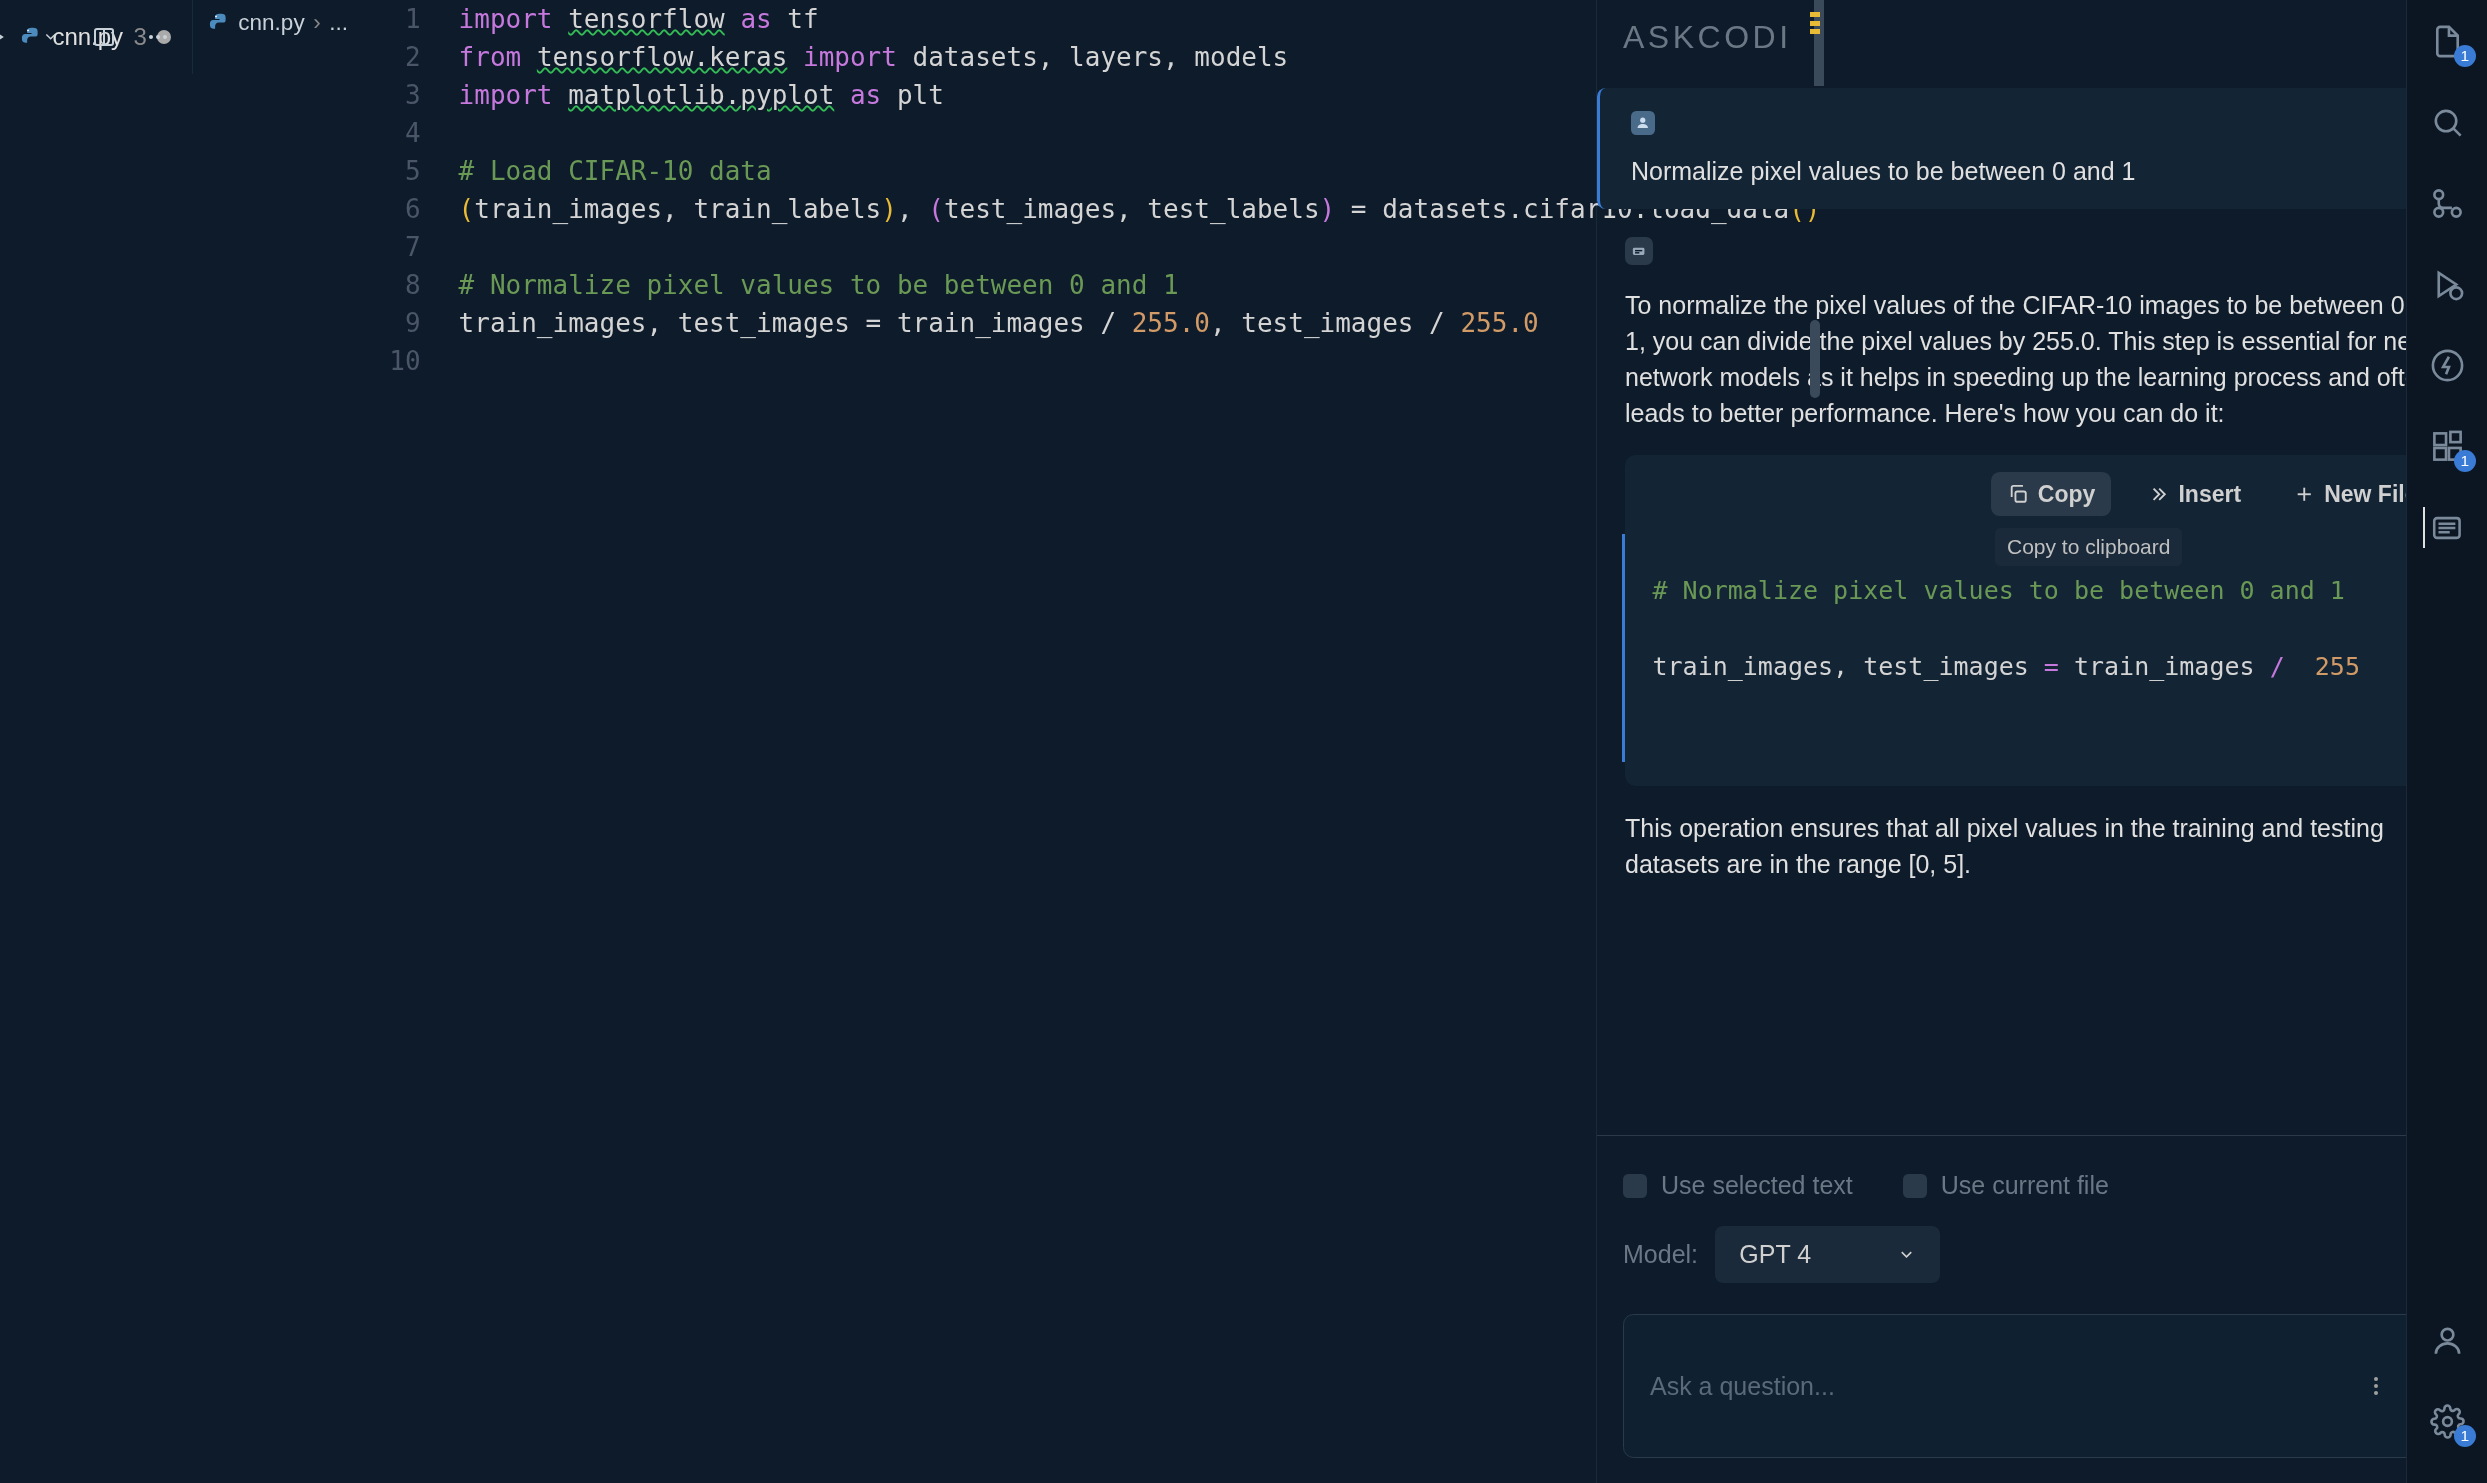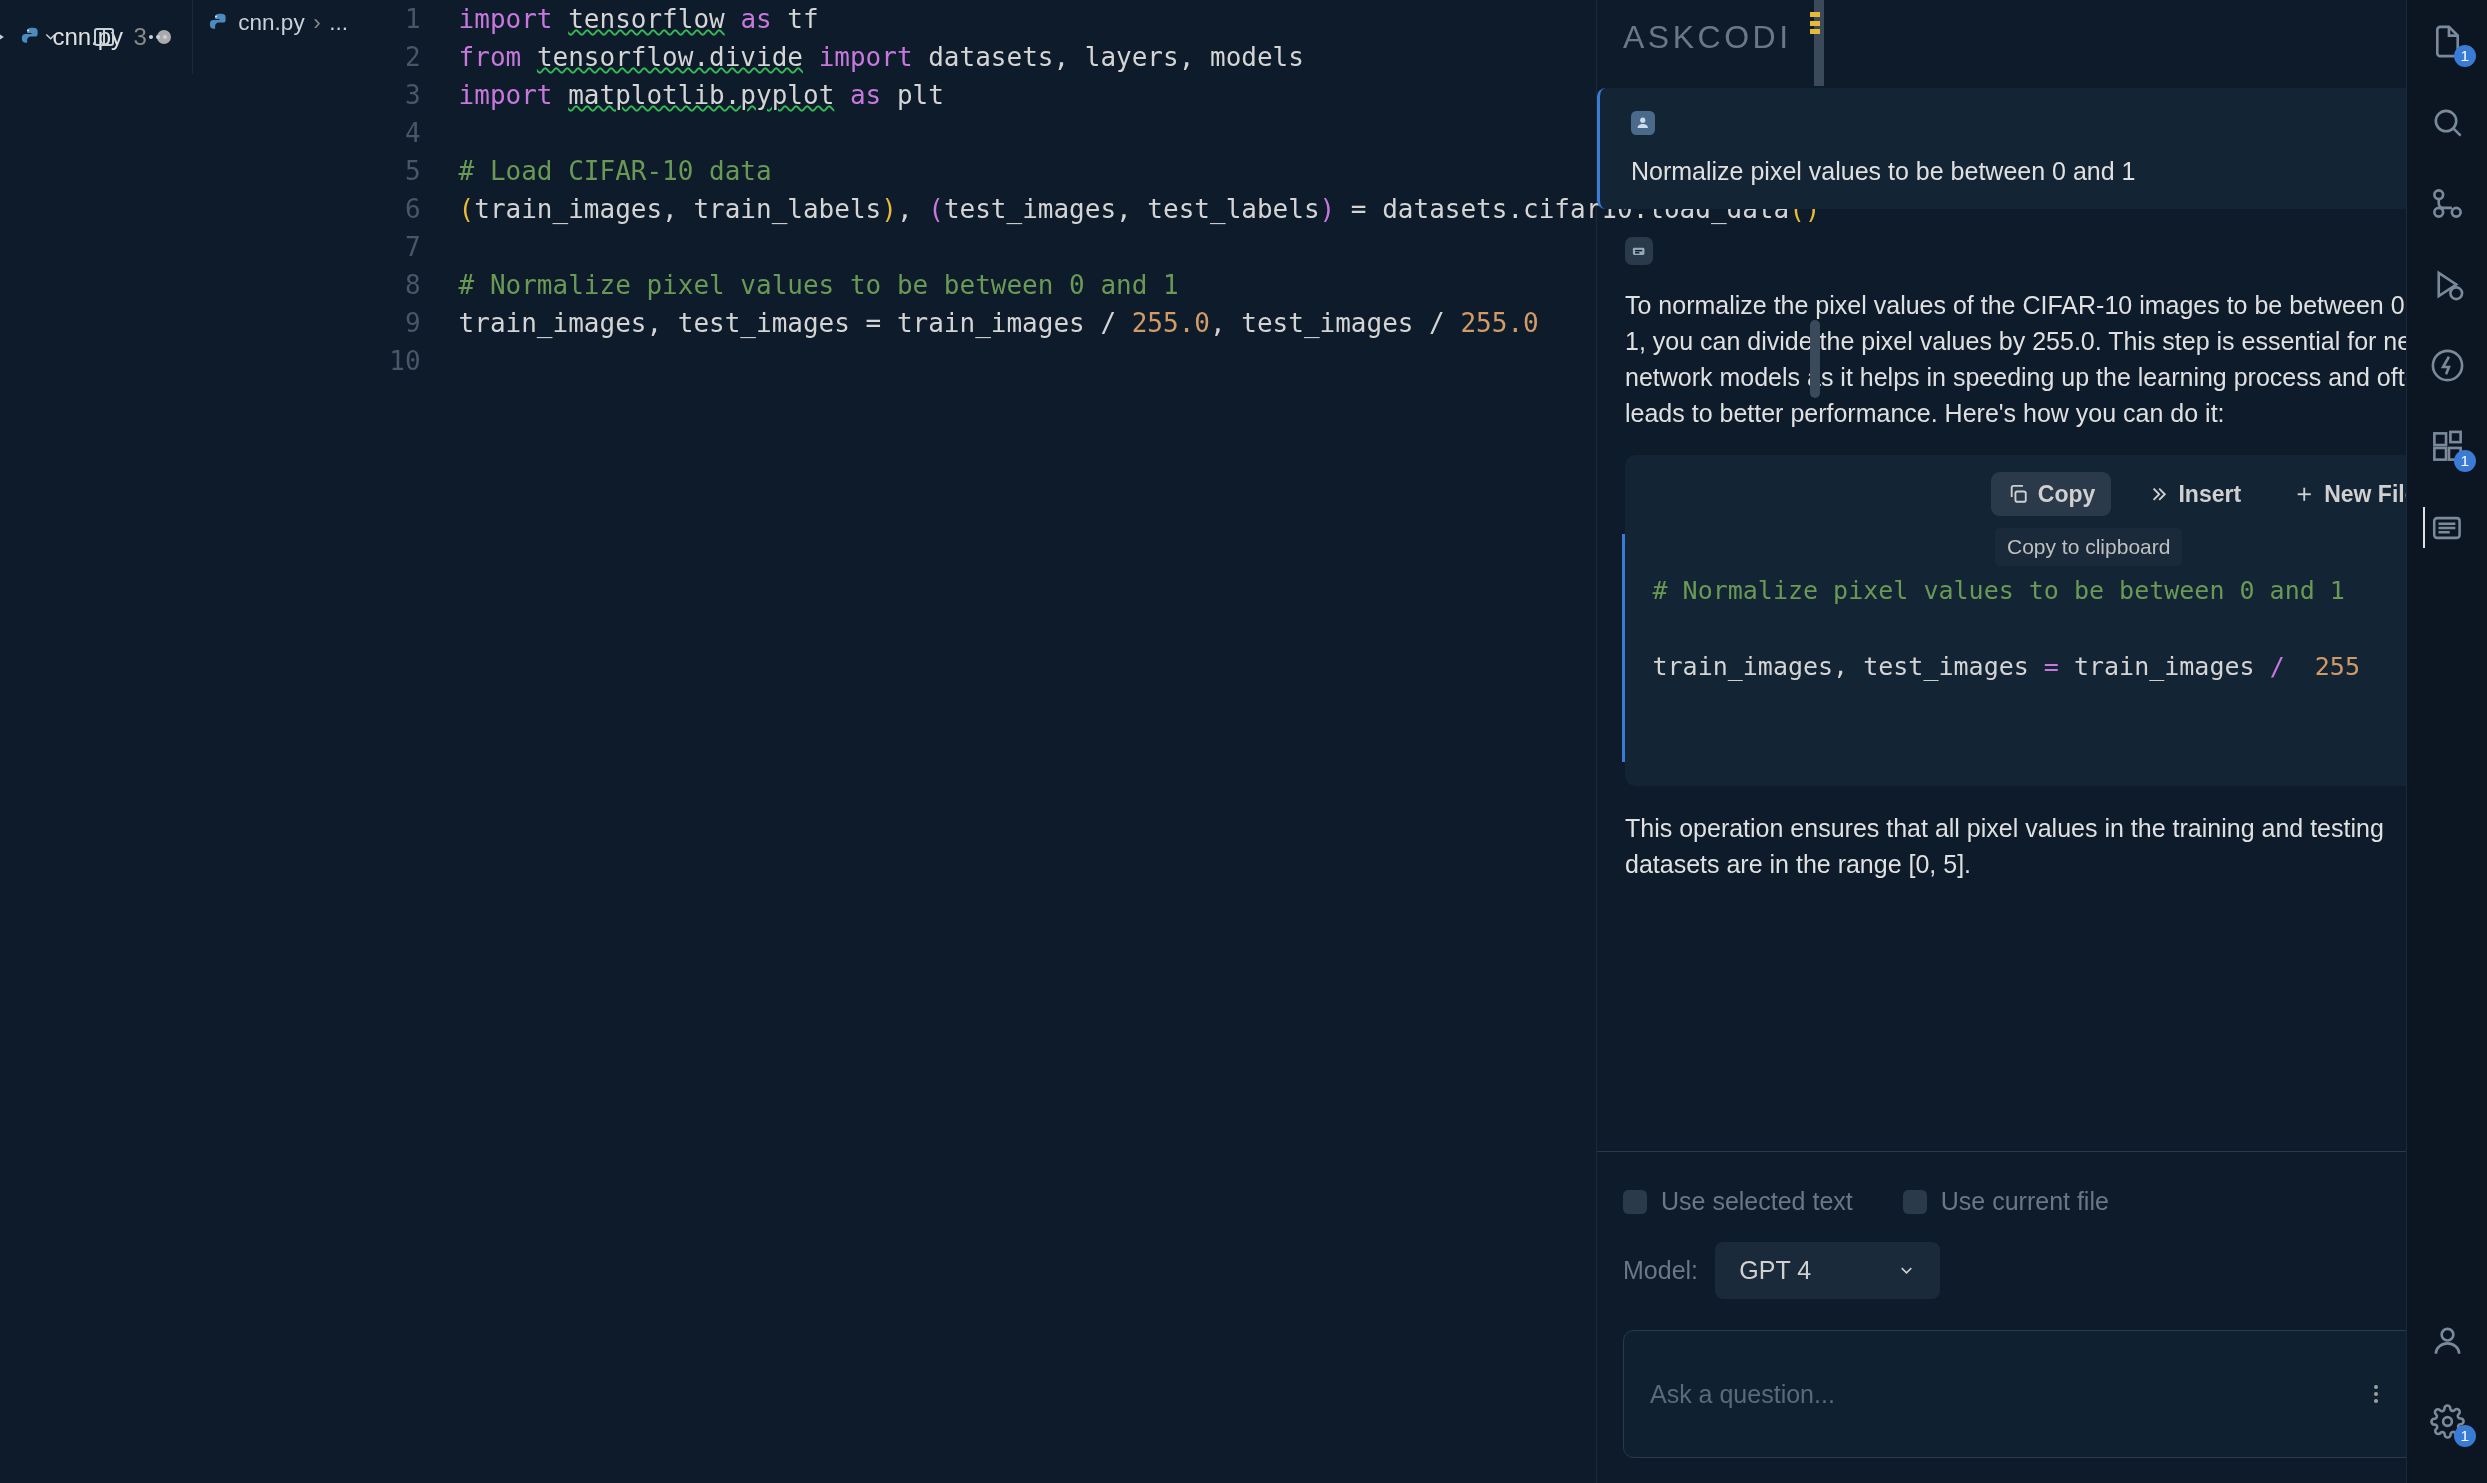--- a/index.html
+++ b/index.html
@@ -304,21 +304,21 @@
   display: flex;
   align-items: center;
   gap: 86px;
   color: #d0d0d0;
   font-size: 25px;
 }
 .input-box {
   background: #0f2030;
   border: 0.9px solid #2a3a4a;
   border-radius: 10.4px;
-  height: 128px;
+  height: 144px;
   display: flex;
   align-items: center;
   padding: 0 26px;
   gap: 17.3px;
 }
 .input-placeholder {
   flex: 1;
   color: #5a6a7a;
   font-size: 25px;
 }
@@ -435,21 +435,21 @@
         <div>4</div>
         <div>5</div>
         <div>6</div>
         <div>7</div>
         <div>8</div>
         <div>9</div>
         <div>10</div>
       </div>
       <div class="code-lines">
         <div class="line"><span class="tk-keyword">import</span> <span class="tk-module">tensorflow</span> <span class="tk-keyword">as</span> <span class="tk-var">tf</span></div>
-        <div class="line"><span class="tk-keyword">from</span> <span class="tk-module">tensorflow.divide</span> <span class="tk-keyword">import</span> <span class="tk-var">datasets, layers, models</span></div>
+        <div class="line"><span class="tk-keyword">from</span> <span class="tk-module">tensorflow.keras</span> <span class="tk-keyword">import</span> <span class="tk-var">datasets, layers, models</span></div>
         <div class="line"><span class="tk-keyword">import</span> <span class="tk-module">matplotlib.pyplot</span> <span class="tk-keyword">as</span> <span class="tk-var">plt</span></div>
         <div class="line"></div>
         <div class="line"><span class="tk-comment"># Load CIFAR-10 data</span></div>
         <div class="line"><span class="tk-punc">(</span><span class="tk-var">train_images, train_labels</span><span class="tk-punc">)</span><span class="tk-var">, </span><span class="tk-punc2">(</span><span class="tk-var">test_images, test_labels</span><span class="tk-punc2">)</span><span class="tk-var"> = datasets.cifar10.load_data</span><span class="tk-punc">(</span><span class="tk-punc">)</span></div>
         <div class="line"></div>
         <div class="line"><span class="tk-comment"># Normalize pixel values to be between 0 and 1</span></div>
         <div class="line"><span class="tk-var">train_images, test_images = train_images / </span><span class="tk-num">255.0</span><span class="tk-var">, test_images / </span><span class="tk-num">255.0</span></div>
         <div class="line"></div>
       </div>
       <div class="scroll-indicator"></div>

